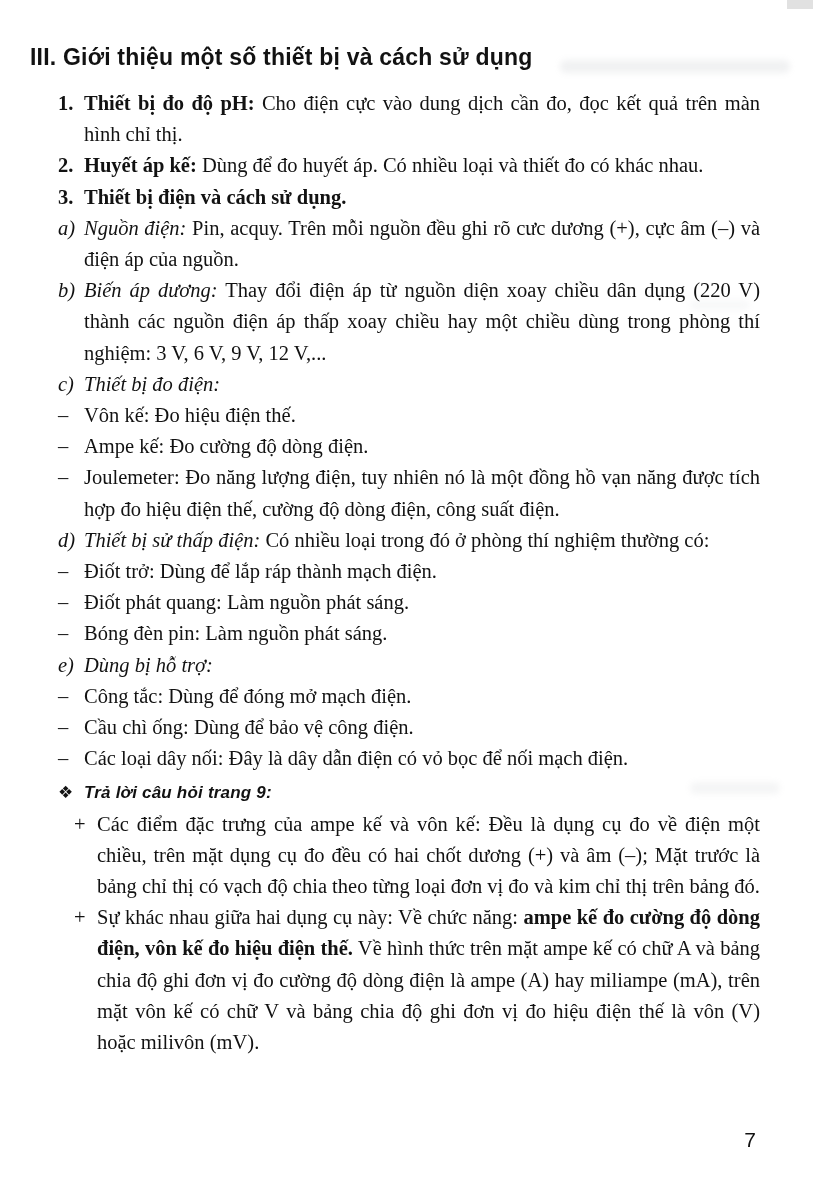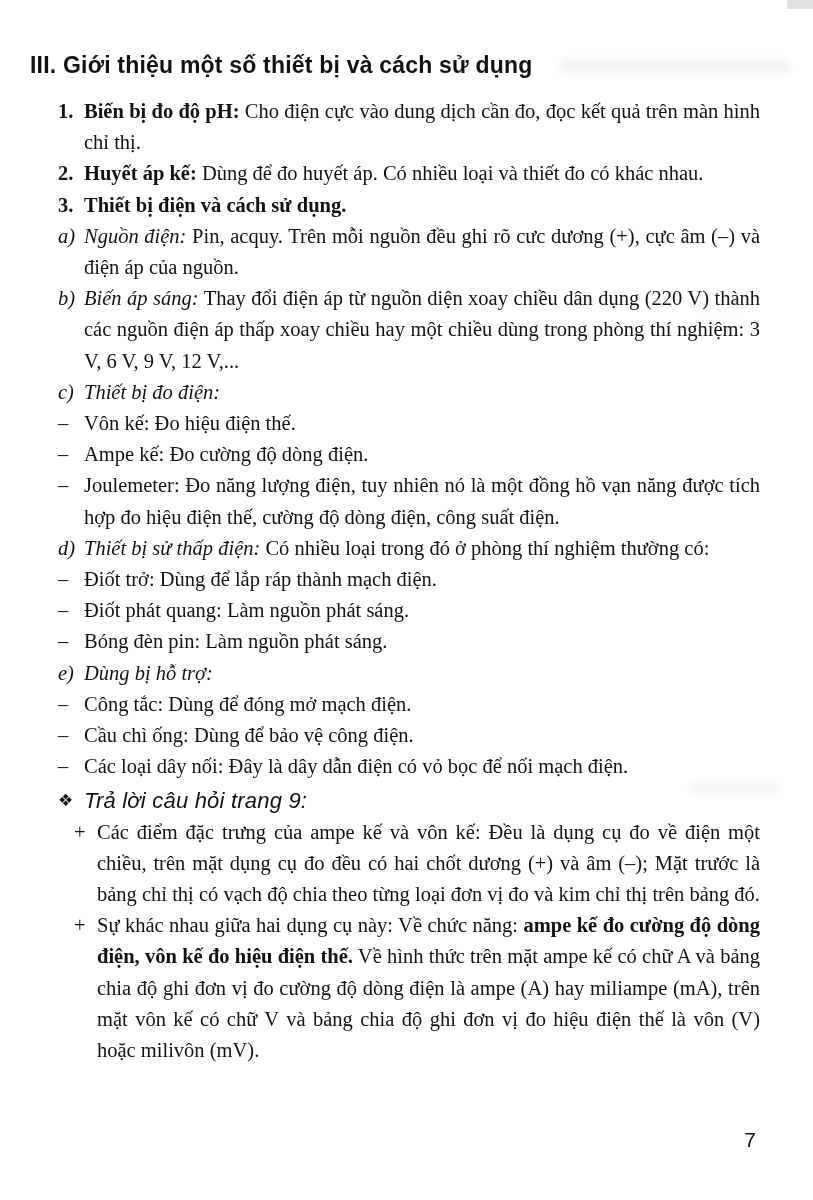--- a/index.html
+++ b/index.html
@@ -13,21 +13,21 @@
   }
   .page{
     padding:42px 53px 0 30px;
     position:relative;
   }
   .doc-heading{
     font-family:"Liberation Sans","DejaVu Sans",sans-serif;
     font-weight:700;
     font-size:23px;
     line-height:30px;
-    margin:8px 0 16px 0;
+    margin:0 0 16px 0;
     letter-spacing:.2px;
   }
   .content{ margin-left:28px; }
   .row{
     display:flex;
     font-size:20.5px;
     line-height:31.2px;
   }
   .marker{ width:26px; flex:none; }
   .txt{ flex:1; text-align:justify; }
@@ -35,23 +35,23 @@
   .it{ font-style:italic; }
   .plus-row{ margin-left:16px; }
   .plus-row .marker{ width:23px; }
   .answer-title-row{ margin-top:3px; }
   .answer-title-row .marker{
     font-family:"Liberation Sans","DejaVu Sans",sans-serif;
     font-size:17px;
   }
   .answer-title{
     font-family:"Liberation Sans","DejaVu Sans",sans-serif;
-    font-weight:400;
+    font-weight:700;
     font-style:italic;
-    font-size:22px;
+    font-size:17px;
     letter-spacing:.2px;
   }
   .page-number{
     position:absolute;
     top:1128px;
     right:57px;
     font-family:"Liberation Sans","DejaVu Sans",sans-serif;
     font-size:21px;
   }
   
@@ -65,41 +65,41 @@
 <body>
 
 <div class="page">
 
   <h1 class="doc-heading">III. Giới thiệu một số thiết bị và cách sử dụng</h1>
 
   <div class="content">
 
     <div class="row">
       <span class="marker b">1.</span>
-      <span class="txt"><span class="b">Biến bị đo độ pH:</span> <span>Cho điện cực vào dung dịch cần đo, đọc kết quả trên màn hình chỉ thị.</span></span>
+      <span class="txt"><span class="b">Thiết bị đo độ pH:</span> <span>Cho điện cực vào dung dịch cần đo, đọc kết quả trên màn hình chỉ thị.</span></span>
     </div>
 
     <div class="row">
       <span class="marker b">2.</span>
       <span class="txt"><span class="b">Huyết áp kế:</span> <span>Dùng để đo huyết áp. Có nhiều loại và thiết đo có khác nhau.</span></span>
     </div>
 
     <div class="row">
       <span class="marker b">3.</span>
       <span class="txt"><span class="b">Thiết bị điện và cách sử dụng.</span></span>
     </div>
 
     <div class="row">
       <span class="marker it">a)</span>
       <span class="txt"><span class="it">Nguồn điện:</span> <span>Pin, acquy. Trên mỗi nguồn đều ghi rõ cưc dương (+), cực âm (–) và điện áp của nguồn.</span></span>
     </div>
 
     <div class="row">
       <span class="marker it">b)</span>
-      <span class="txt"><span class="it">Biến áp sáng:</span> <span>Thay đổi điện áp từ nguồn diện xoay chiều dân dụng (220 V) thành các nguồn điện áp thấp xoay chiều hay một chiều dùng trong phòng thí nghiệm: 3 V, 6 V, 9 V, 12 V,...</span></span>
+      <span class="txt"><span class="it">Biến áp dương:</span> <span>Thay đổi điện áp từ nguồn diện xoay chiều dân dụng (220 V) thành các nguồn điện áp thấp xoay chiều hay một chiều dùng trong phòng thí nghiệm: 3 V, 6 V, 9 V, 12 V,...</span></span>
     </div>
 
     <div class="row">
       <span class="marker it">c)</span>
       <span class="txt"><span class="it">Thiết bị đo điện:</span></span>
     </div>
 
     <div class="row">
       <span class="marker">–</span>
       <span class="txt">Vôn kế: Đo hiệu điện thế.</span>

